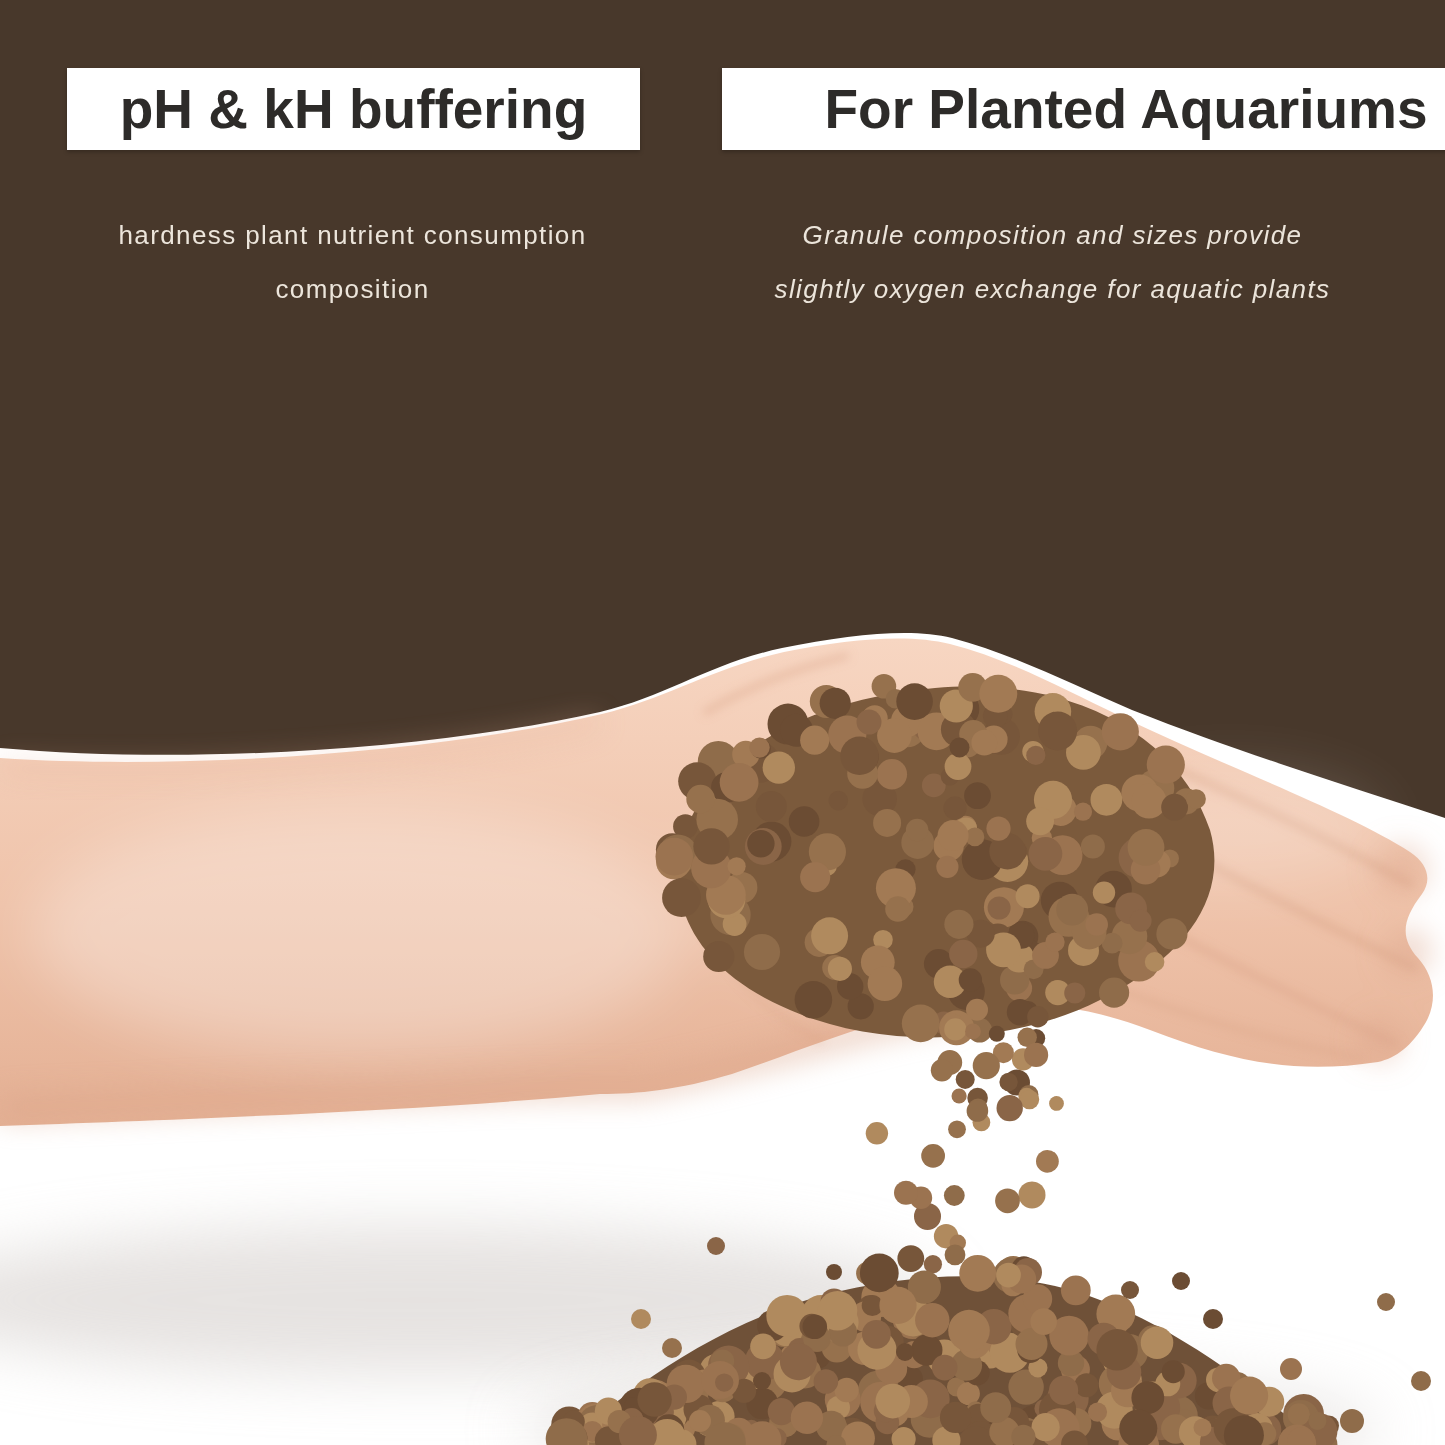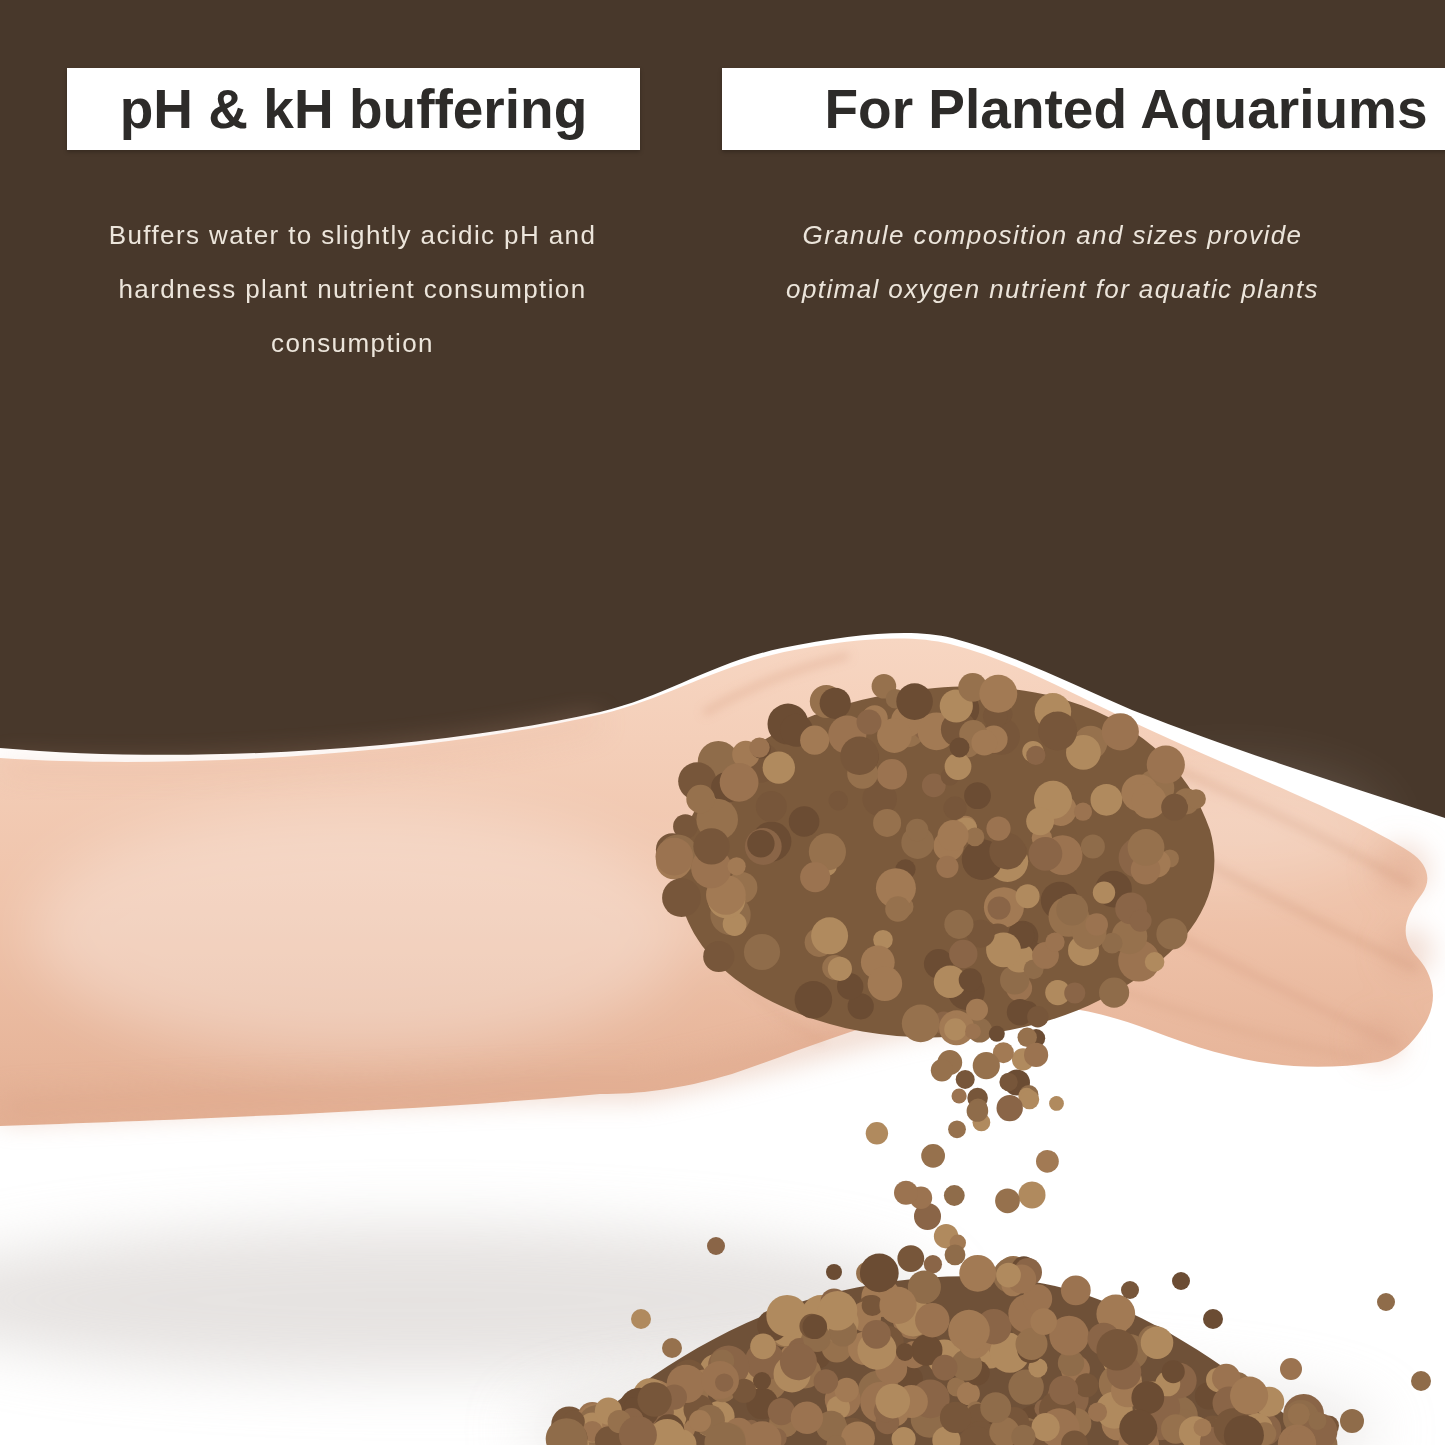--- a/index.html
+++ b/index.html
@@ -629,22 +629,21 @@
   </svg>
 
   <div class="badge badge-left">
     <span>pH &amp; kH buffering</span>
   </div>
   <div class="badge badge-right">
     <span>For Planted Aquariums</span>
   </div>
 
   <div class="copy copy-left">
-    <div>Buffers water to slightly acidic pH and</div>
     <div>hardness plant nutrient consumption</div>
-    <div>consumption</div>
+    <div>composition</div>
   </div>
   <div class="copy copy-right">
     <div>Granule composition and sizes provide</div>
-    <div>optimal oxygen nutrient for aquatic plants</div>
+    <div>slightly oxygen exchange for aquatic plants</div>
   </div>
 
 </div>
 
 </body></html>

